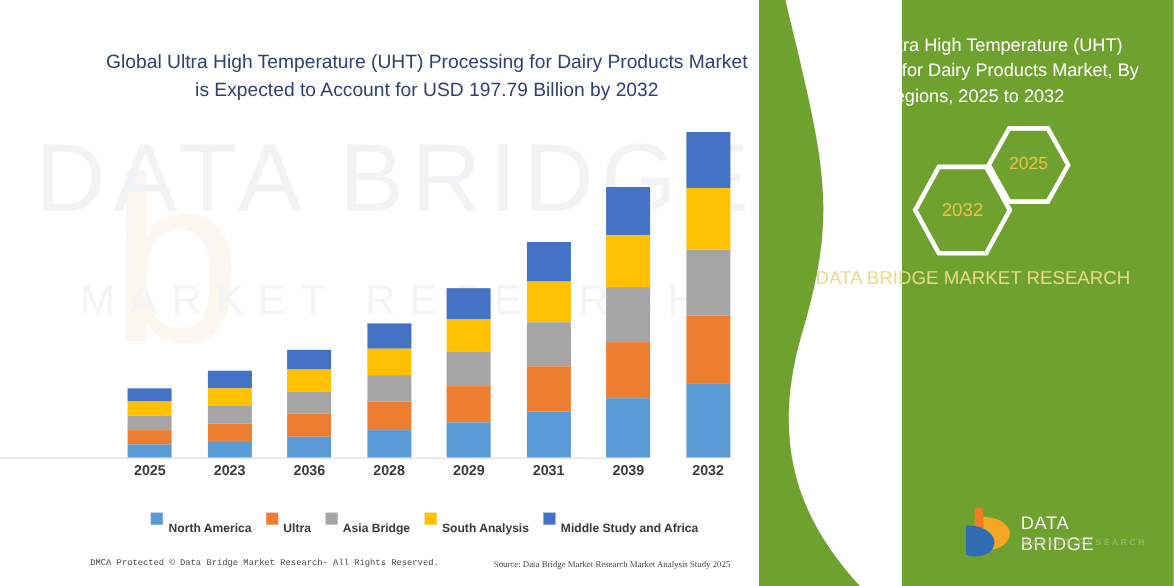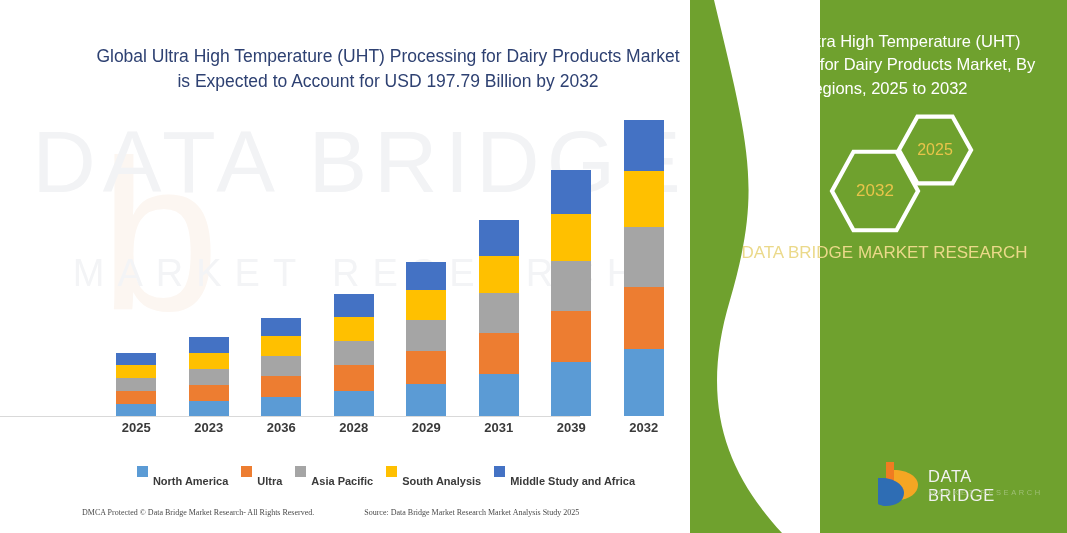--- a/index.html
+++ b/index.html
@@ -172,21 +172,21 @@
   .legend-label{ font-size:11px; font-weight:bold; color:#3A3A3A; white-space:nowrap;margin-top:20px; }
 
   
   #footer{
     position:absolute;
     top:508px; left:82px;
     width:600px;
     display:flex;
     z-index:3;
   }
-  #footer-dmca{ font-size:8px; color:#4A4A4A; font-family:Liberation Serif, serif;text-align:right; }
+  #footer-dmca{ font-size:8px; color:#4A4A4A; font-family:Liberation Mono, monospace;text-align:right; }
   #footer-source{ font-size:8px; color:#4A4A4A; font-family:"Liberation Serif", serif; margin-left:50px; }
 </style>
 </head>
 <body>
 
 <div id="left-panel">
 
   <div id="wm-b">b</div>
 
   <div id="watermark">
@@ -272,21 +272,21 @@
       <div class="legend-item">
         <span class="legend-swatch" style="background: rgb(91, 155, 213);"></span>
         <span class="legend-label">North America</span>
       </div>
       <div class="legend-item">
         <span class="legend-swatch" style="background: rgb(237, 125, 49);"></span>
         <span class="legend-label">Ultra</span>
       </div>
       <div class="legend-item">
         <span class="legend-swatch" style="background: rgb(165, 165, 165);"></span>
-        <span class="legend-label">Asia Pacific</span>
+        <span class="legend-label">Asia Bridge</span>
       </div>
       <div class="legend-item">
         <span class="legend-swatch" style="background: rgb(255, 192, 0);"></span>
         <span class="legend-label">South Analysis</span>
       </div>
       <div class="legend-item">
         <span class="legend-swatch" style="background: rgb(68, 114, 196);"></span>
         <span class="legend-label">Middle Study and Africa</span>
       </div>
     </div>

